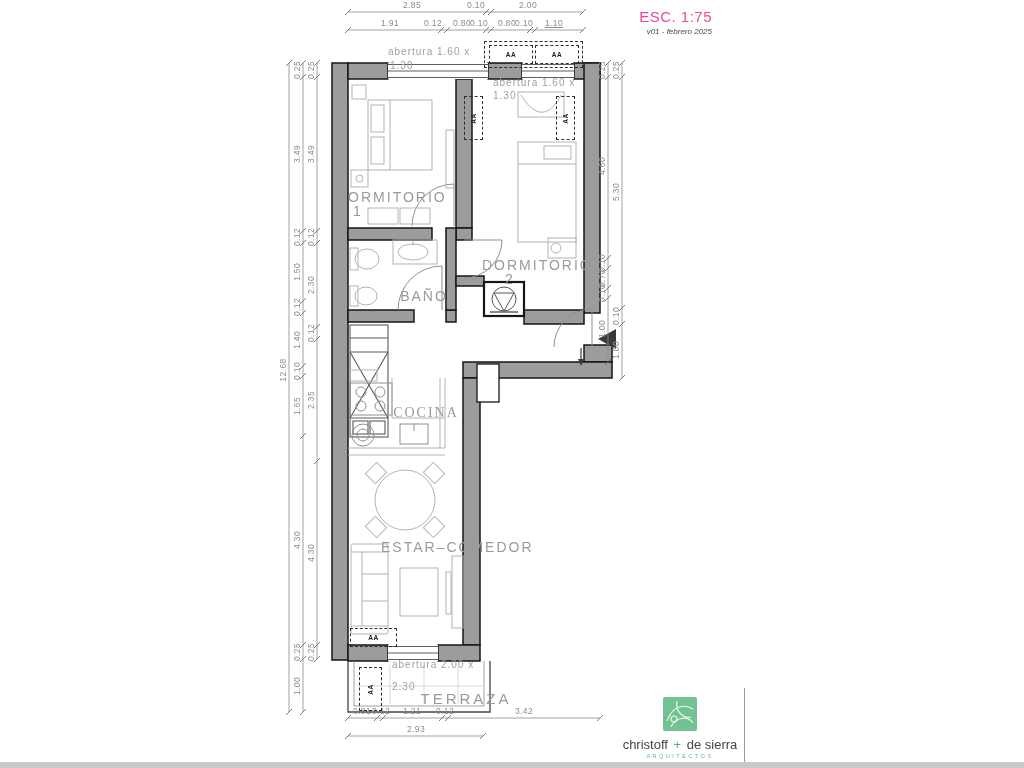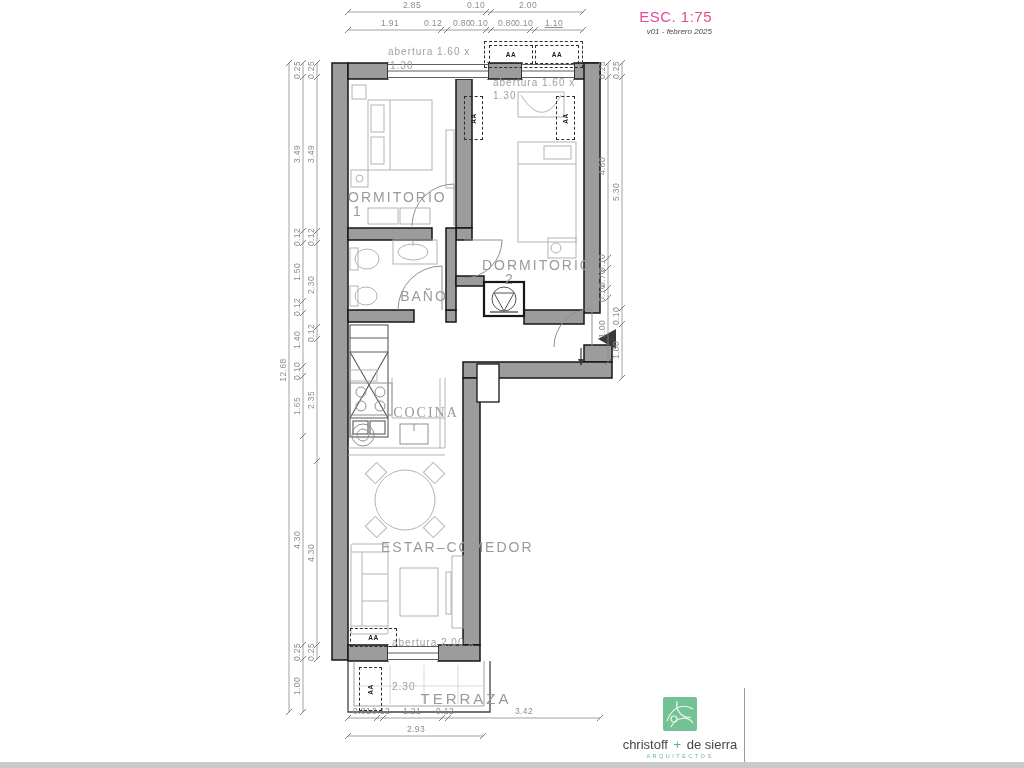--- a/index.html
+++ b/index.html
@@ -287,21 +287,21 @@
   <div class="lbl" style="left:500px;top:271px;width:20px;">2</div>
   <div class="lbl" style="left:394px;top:288px;width:60px;">BAÑO</div>
   <div class="lbl" style="left:386px;top:405px;width:80px;font-family:Liberation Serif, serif;">COCINA</div>
   <div class="lbl" style="left:381px;top:539px;width:130px;">ESTAR–COMEDOR</div>
   <div class="lbl big" style="left:416px;top:690px;width:100px;">TERRAZA</div>
 
   <div class="ap" style="left:388px;top:46px;">abertura 1.60 x</div>
   <div class="ap" style="left:390px;top:60px;">1.30</div>
   <div class="ap" style="left:493px;top:77px;">abertura 1.60 x</div>
   <div class="ap" style="left:493px;top:90px;">1.30</div>
-  <div class="ap" style="left:392px;top:637px;">abertura 2.00 x</div>
+  <div class="ap" style="left:392px;top:659px;">abertura 2.00 x</div>
   <div class="ap" style="left:392px;top:681px;">2.30</div>
 
   <div id="title-scale">ESC. 1:75</div>
   <div id="title-version">v01 - febrero 2025</div>
 
   <div id="logo-mark">
     <svg width="34" height="34" viewBox="0 0 34 34">
       <g stroke="#ffffff" stroke-width="1.2" fill="none" opacity="0.85">
         <path d="M4,24 C9,10 20,6 30,12"></path>
         <path d="M8,30 C14,18 26,20 30,26"></path>

